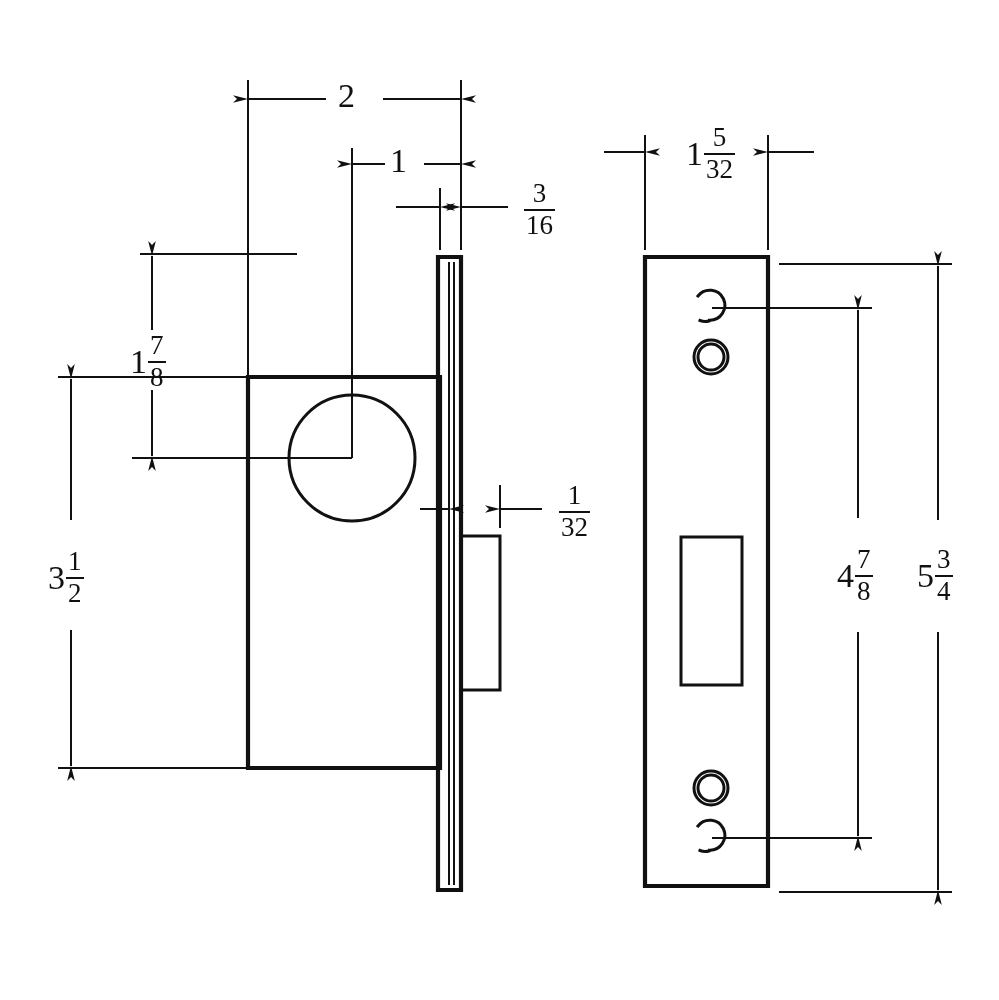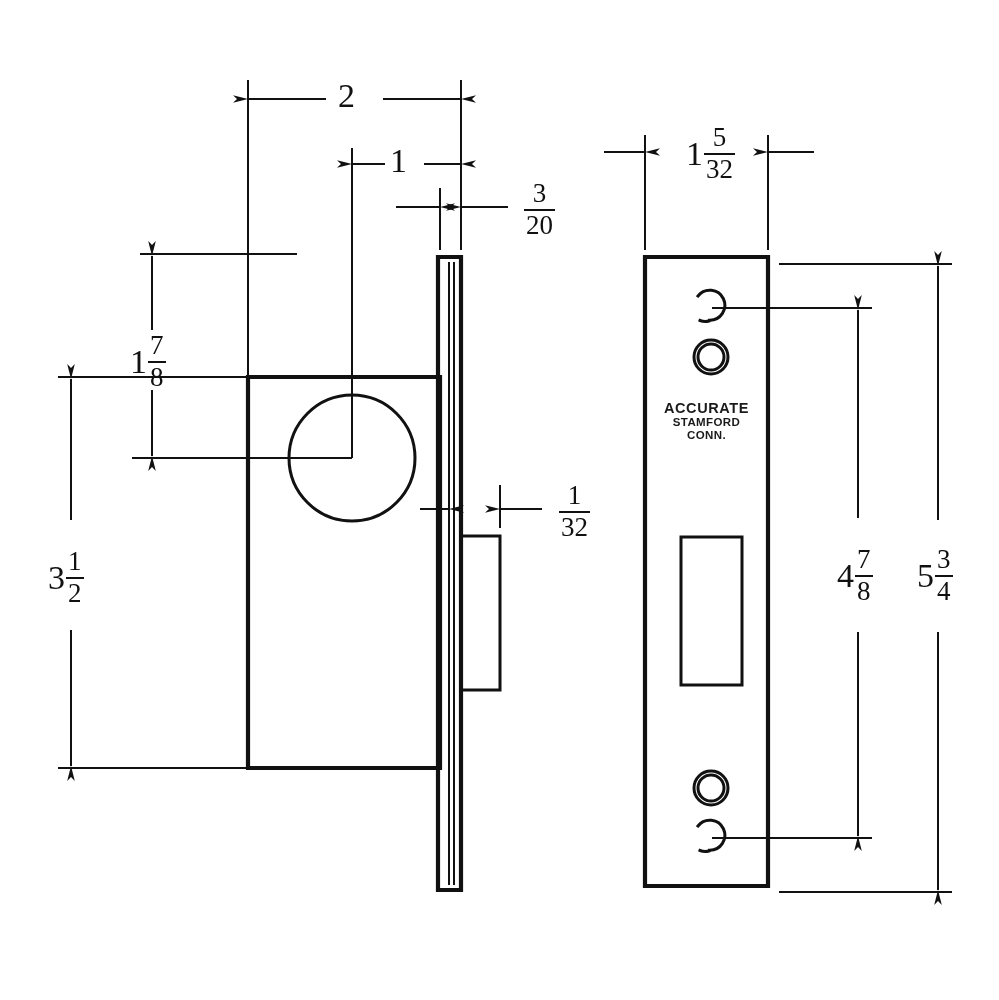--- a/index.html
+++ b/index.html
@@ -200,21 +200,21 @@
     <span class="plain-num">2</span>
   </div>
 
   <div class="dimlabel" style="left:390px; top:144px;">
     <span class="plain-num">1</span>
   </div>
 
   <div class="dimlabel" style="left:523px; top:180px;">
     <span class="frac">
       <span class="num">3</span>
-      <span class="den">20</span>
+      <span class="den">16</span>
     </span>
   </div>
 
   <div class="dimlabel" style="left:558px; top:482px;">
     <span class="frac">
       <span class="num">1</span>
       <span class="den">32</span>
     </span>
   </div>
 
@@ -246,19 +246,14 @@
     </span>
   </div>
 
   <div class="dimlabel" style="left:917px; top:546px;">
     <span class="whole">5</span><span class="frac">
       <span class="num">3</span>
       <span class="den">4</span>
     </span>
   </div>
 
-  <div class="brand" style="left:645px; top:400px; width:123px;">
-    <span class="b1">ACCURATE</span>
-    <span class="b2">STAMFORD</span>
-    <span class="b3">CONN.</span>
-  </div>
 
 </div>
 
 </body></html>

